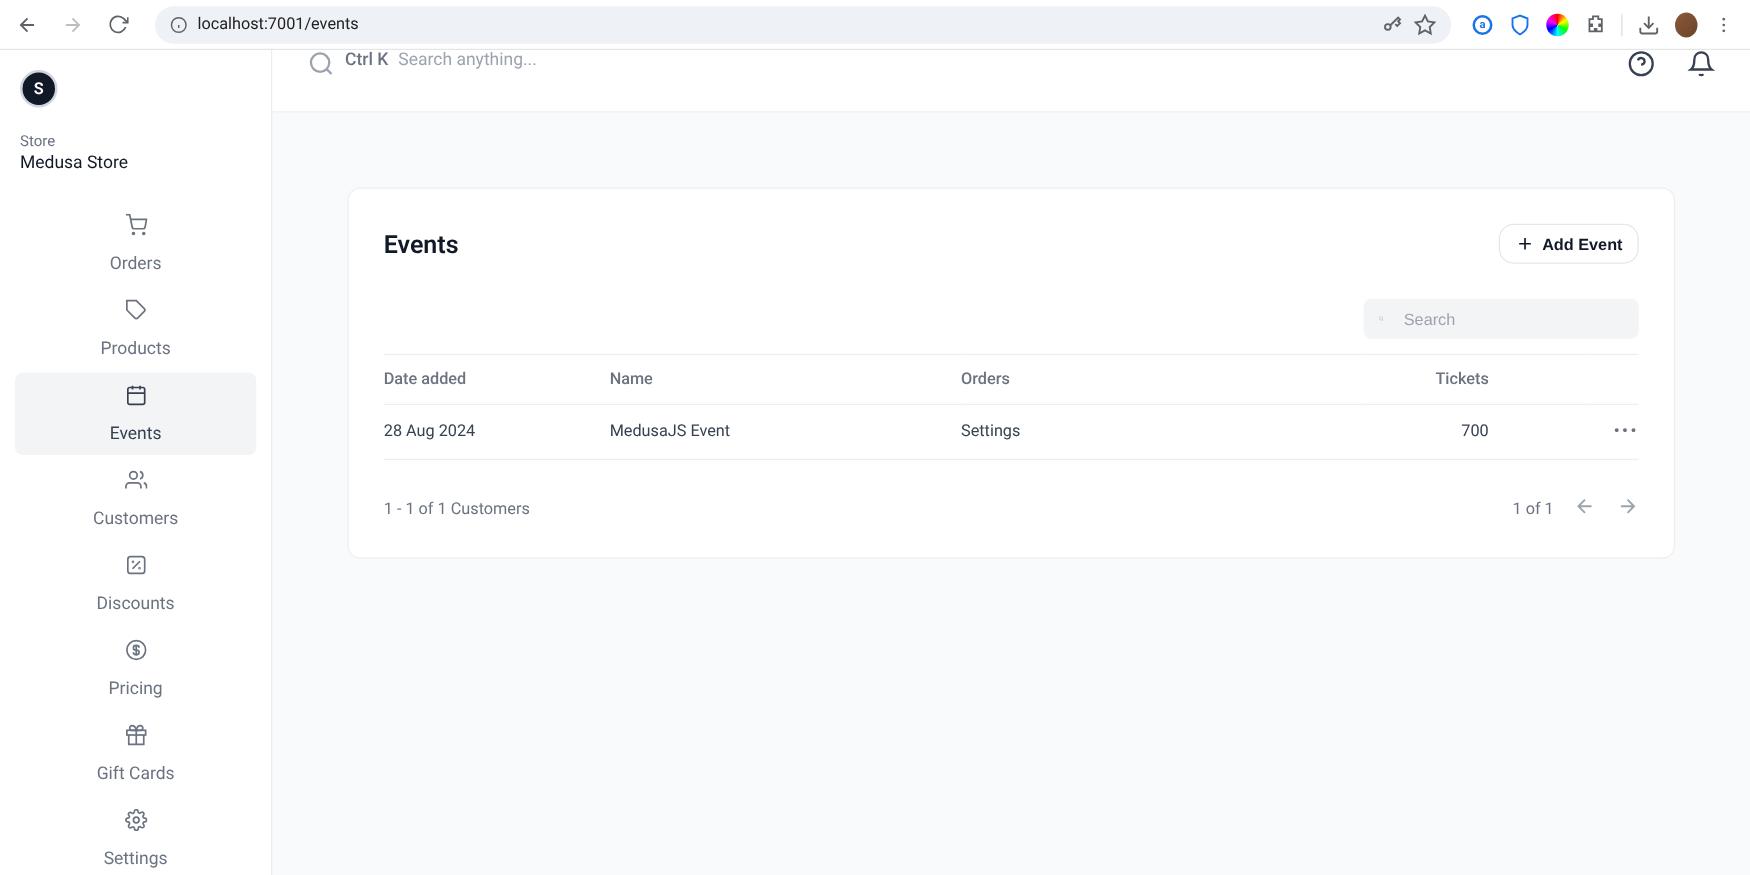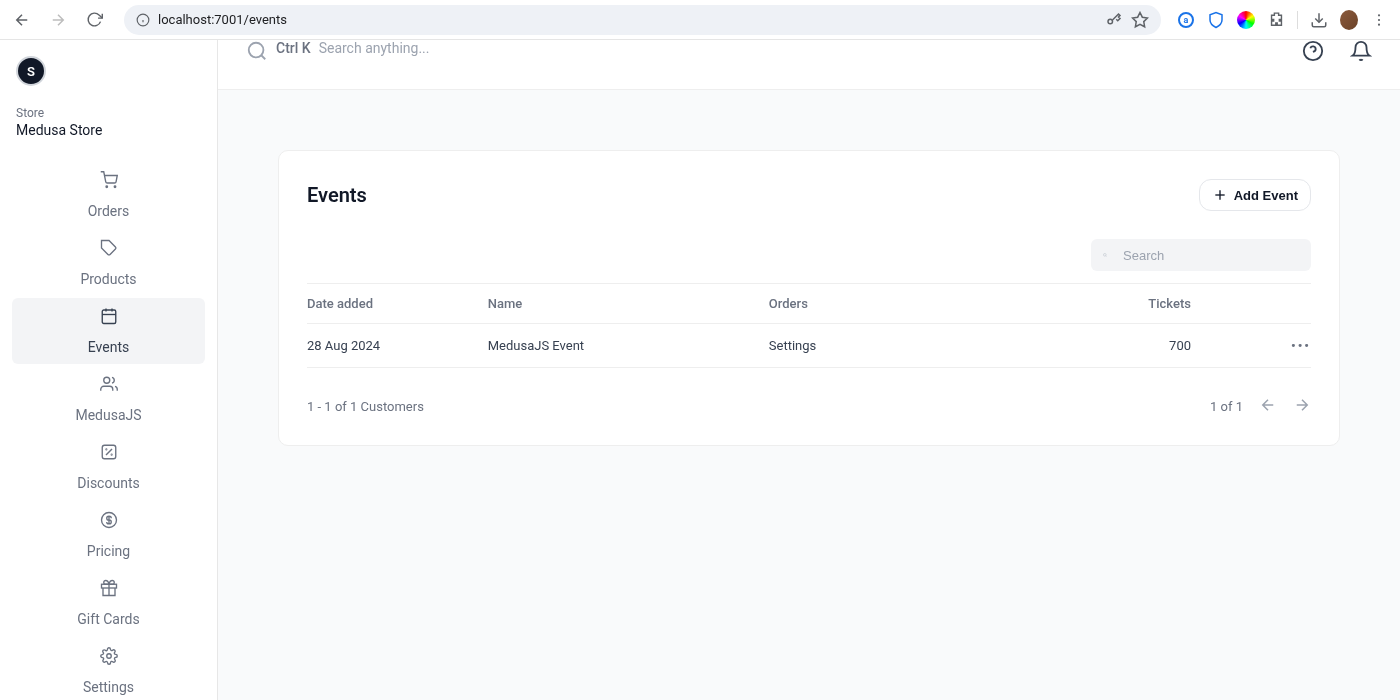--- a/index.html
+++ b/index.html
@@ -174,21 +174,21 @@
       </li>
       <li class="nav-item">
         <span class="icon">
             <svg width="18" height="18" viewBox="0 0 24 24" fill="none" stroke="currentColor" stroke-width="1.8">
               <path d="M17 21v-2a4 4 0 0 0-4-4H5a4 4 0 0 0-4 4v2"></path>
               <circle cx="9" cy="7" r="4"></circle>
               <path d="M23 21v-2a4 4 0 0 0-3-3.87"></path>
               <path d="M16 3.13a4 4 0 0 1 0 7.75"></path>
             </svg>
           </span>
-        <span class="label">MedusaJS</span>
+        <span class="label">Customers</span>
       </li>
       <li class="nav-item">
         <span class="icon">
             <svg width="18" height="18" viewBox="0 0 24 24" fill="none" stroke="currentColor" stroke-width="1.8">
               <rect x="3" y="3" width="18" height="18" rx="3"></rect>
               <line x1="8" y1="16" x2="16" y2="8"></line>
               <circle cx="8.5" cy="8.5" r="0.5"></circle>
               <circle cx="15.5" cy="15.5" r="0.5"></circle>
             </svg>
           </span>

